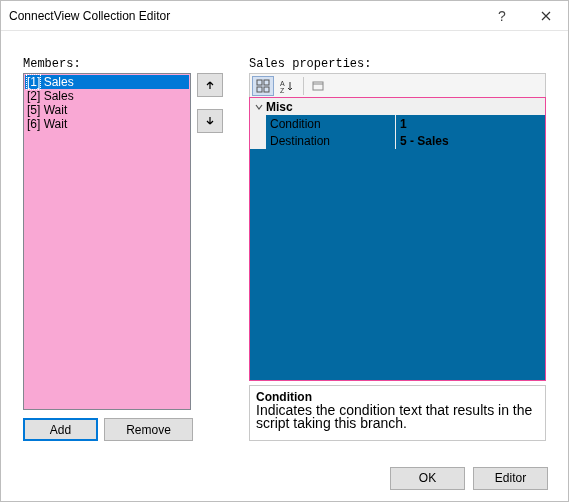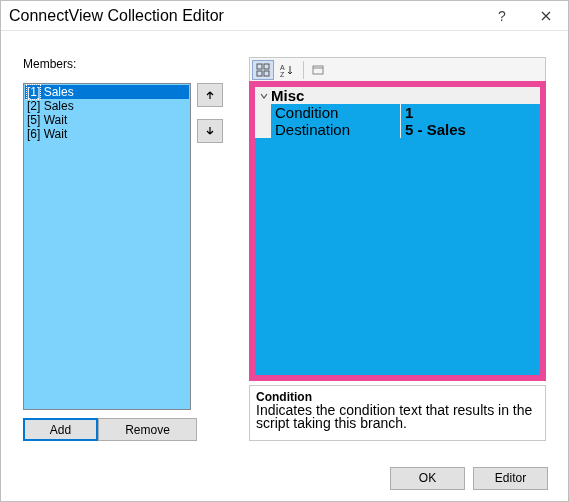--- a/index.html
+++ b/index.html
@@ -23,21 +23,21 @@
   }
   .titlebar {
     height: 30px;
     display: flex;
     align-items: center;
     padding: 0 0 0 8px;
     border-bottom: 1px solid #e5e5e5;
   }
   .titlebar-title {
     flex: 1;
-    font-size: 16px;
+    font-size: 12px;
   }
   .titlebar-btn {
     width: 44px;
     height: 30px;
     display: flex;
     align-items: center;
     justify-content: center;
     font-size: 14px;
     color: #444;
   }
@@ -50,30 +50,30 @@
   .columns {
     display: flex;
     flex: 1;
     gap: 8px;
   }
   .left-col {
     width: 200px;
     display: flex;
     flex-direction: column;
   }
-  .label { margin-bottom: 12px; }
+  .label { margin-bottom: 2px; font-family: Liberation Mono, monospace; }
   .list-and-arrows {
     display: flex;
     flex: 1;
     gap: 6px;
   }
   .members-list {
     flex: 1;
     border: 1px solid #828790;
-    background: #7dd3fc;
+    background: #f9a8d4;
     overflow: auto;
     padding: 1px;
   }
   .member-item {
     padding: 0 2px;
     line-height: 14px;
     font-size: 12px;
     white-space: nowrap;
   }
   .member-item.selected {
@@ -98,36 +98,37 @@
     background: #e1e1e1;
     display: flex;
     align-items: center;
     justify-content: center;
     font-size: 14px;
     line-height: 1;
   }
   .leftbtns {
     margin-top: 8px;
     display: flex;
+    gap: 6px;
   }
   .btn {
     height: 23px;
     border: 1px solid #adadad;
     background: #e1e1e1;
     font-family: inherit;
     font-size: 12px;
     padding: 0;
     cursor: default;
   }
   .btn.add {
     width: 75px;
     border-color: #0078d7;
     box-shadow: inset 0 0 0 1px #0078d7;
   }
-  .btn.remove { width: 99px; }
+  .btn.remove { width: 89px; }
   .right-col {
     flex: 1;
     display: flex;
     flex-direction: column;
     margin-left: 18px;
   }
   .pg-toolbar {
     height: 24px;
     border: 1px solid #c8c8c8;
     border-bottom: none;
@@ -150,24 +151,24 @@
     background: #d5e1f2;
   }
   .pg-sep {
     width: 1px;
     height: 18px;
     background: #c8c8c8;
     margin: 0 3px;
   }
   .pg-grid {
     flex: 1;
-    border: 6px solid #ec4899;
-    background: #0ea5e9;
+    border: 1px solid #ec4899;
+    background: #0369a1;
     overflow: auto;
-    font-size: 15px;
+    font-size: 12px;
   }
   .pg-cat {
     display: flex;
     align-items: center;
     background: #f0f0f0;
     height: 17px;
     padding-left: 2px;
   }
   .pg-expander {
     width: 14px;
@@ -261,20 +262,23 @@
             </div>
           </div>
         </div>
         <div class="leftbtns">
           <button class="btn add">Add</button>
           <button class="btn remove">Remove</button>
         </div>
       </div>
 
       <div class="right-col">
+        <div class="label">
+          <span>Sales</span><span> properties:</span>
+        </div>
 
         <div class="pg-toolbar">
           <div class="pg-tb-btn active">
             <svg width="14" height="14" viewBox="0 0 14 14">
               <rect x="1" y="1" width="5" height="5" fill="none" stroke="#555"></rect>
               <rect x="8" y="1" width="5" height="5" fill="none" stroke="#555"></rect>
               <rect x="1" y="8" width="5" height="5" fill="none" stroke="#555"></rect>
               <rect x="8" y="8" width="5" height="5" fill="none" stroke="#555"></rect>
             </svg>
           </div>

